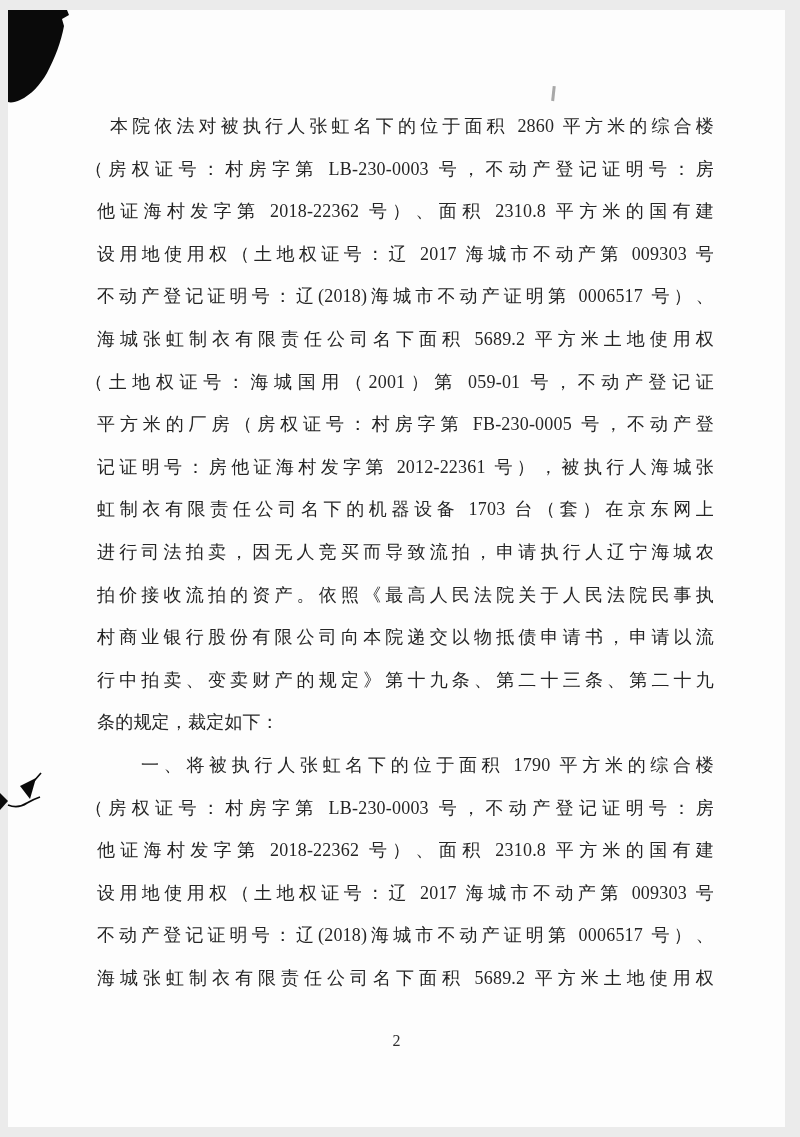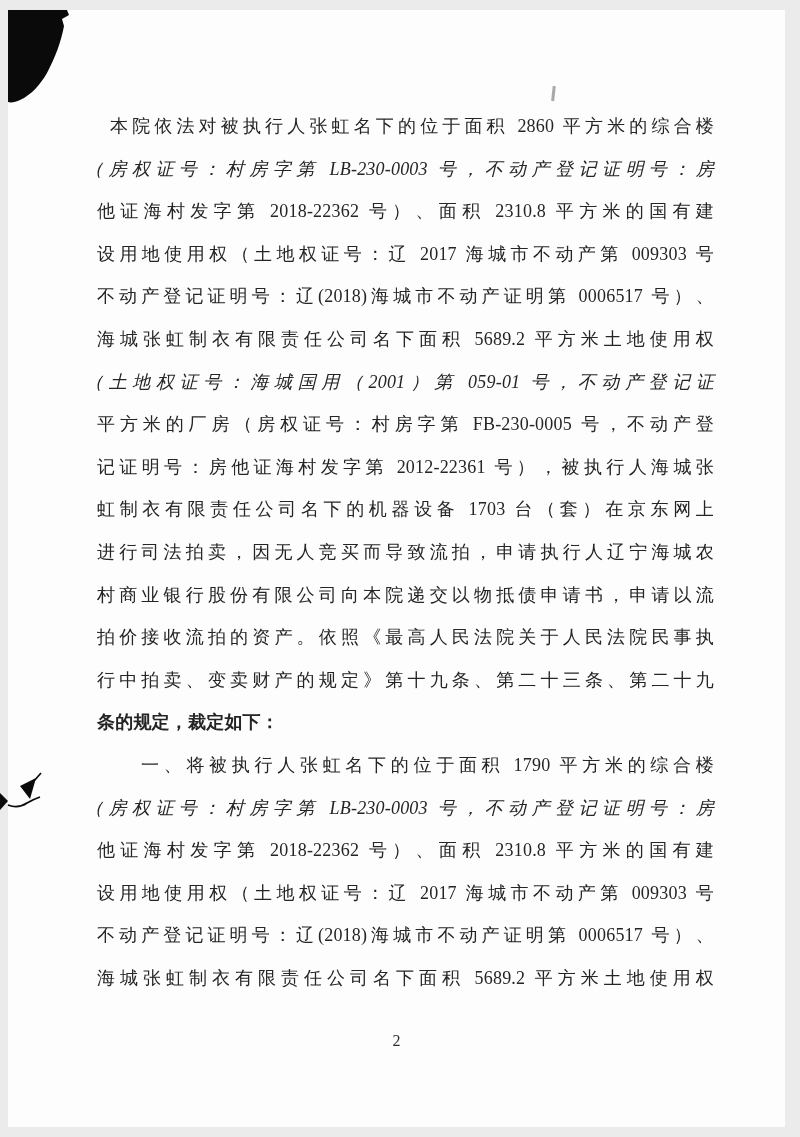--- a/index.html
+++ b/index.html
@@ -38,24 +38,23 @@
     font-size: 18px;
     text-align: justify;
     text-align-last: justify;
     overflow: visible;
     letter-spacing: 0.2px;
   }
   
   .ln.short {
     text-align: center;
     text-align-last: left;
-    font-weight: bold;
   }
   
-  .ln.hang { text-indent: -12px; font-style: italic; }
+  .ln.hang { text-indent: -12px; }
   
   .ln.p1 { text-indent: 13px; }
   
   .ln.indent { text-indent: 44px; }
 
   .page-number {
     position: absolute;
     left: 0;
     top: 1022px;
     width: 100%;
@@ -85,22 +84,22 @@
       <div class="ln hang">（房权证号：村房字第 LB-230-0003 号，不动产登记证明号：房</div>
       <div class="ln">他证海村发字第 2018-22362 号）、面积 2310.8 平方米的国有建</div>
       <div class="ln">设用地使用权（土地权证号：辽 2017 海城市不动产第 009303 号</div>
       <div class="ln">不动产登记证明号：辽(2018)海城市不动产证明第 0006517 号）、</div>
       <div class="ln">海城张虹制衣有限责任公司名下面积 5689.2 平方米土地使用权</div>
       <div class="ln hang">（土地权证号：海城国用（2001）第 059-01 号，不动产登记证</div>
       <div class="ln">平方米的厂房（房权证号：村房字第 FB-230-0005 号，不动产登</div>
       <div class="ln">记证明号：房他证海村发字第 2012-22361 号），被执行人海城张</div>
       <div class="ln">虹制衣有限责任公司名下的机器设备 1703 台（套）在京东网上</div>
       <div class="ln">进行司法拍卖，因无人竞买而导致流拍，申请执行人辽宁海城农</div>
+      <div class="ln">拍价接收流拍的资产。依照《最高人民法院关于人民法院民事执</div>
       <div class="ln">村商业银行股份有限公司向本院递交以物抵债申请书，申请以流</div>
-      <div class="ln">拍价接收流拍的资产。依照《最高人民法院关于人民法院民事执</div>
       <div class="ln">行中拍卖、变卖财产的规定》第十九条、第二十三条、第二十九</div>
       <div class="ln short">条的规定，裁定如下：</div>
       <div class="ln indent">一、将被执行人张虹名下的位于面积 1790 平方米的综合楼</div>
       <div class="ln hang">（房权证号：村房字第 LB-230-0003 号，不动产登记证明号：房</div>
       <div class="ln">他证海村发字第 2018-22362 号）、面积 2310.8 平方米的国有建</div>
       <div class="ln">设用地使用权（土地权证号：辽 2017 海城市不动产第 009303 号</div>
       <div class="ln">不动产登记证明号：辽(2018)海城市不动产证明第 0006517 号）、</div>
       <div class="ln">海城张虹制衣有限责任公司名下面积 5689.2 平方米土地使用权</div>
     </div>
 

